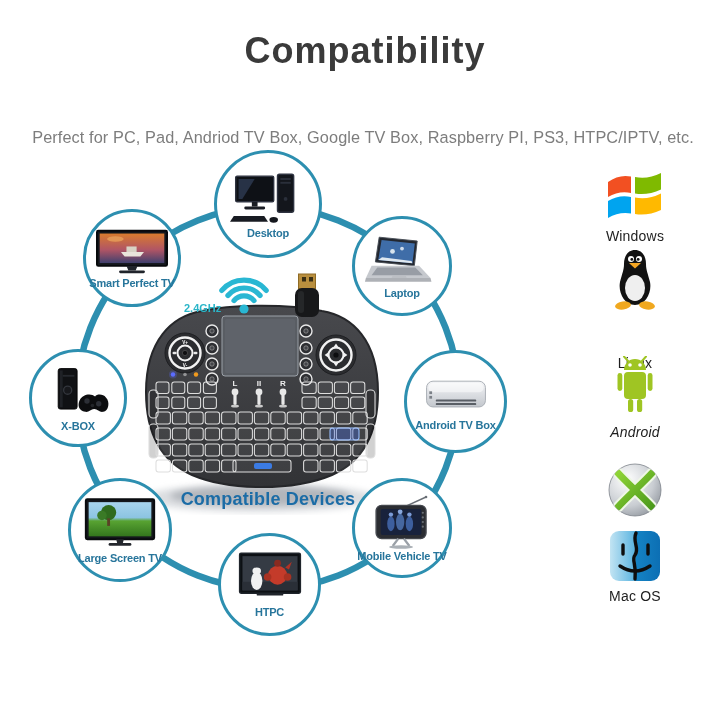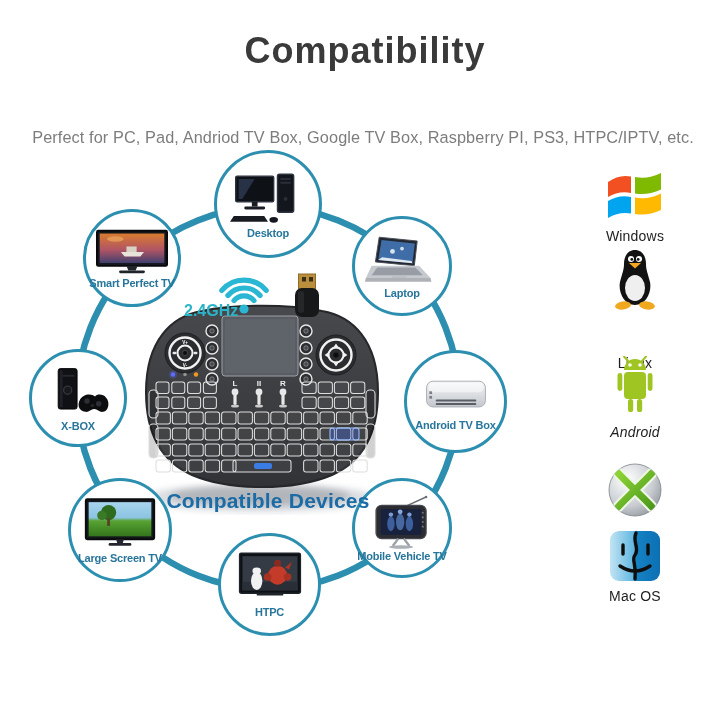--- a/index.html
+++ b/index.html
@@ -23,26 +23,26 @@
     border:3px solid #2d8fb0;border-radius:50%;
     display:flex;flex-direction:column;align-items:center;justify-content:center;
   }
   .node svg{display:block;}
   .node .nlabel{
     font-size:11px;font-weight:bold;color:#27759b;
     white-space:nowrap;letter-spacing:-0.2px;margin-top:1px;
   }
   .hub-label{
     position:absolute;left:143px;top:489px;width:250px;z-index:5;text-align:center;
-    font-size:21px;font-weight:bold;color:#1b6ca6;letter-spacing:0.2px;
+    font-size:18px;font-weight:bold;color:#1b6ca6;letter-spacing:0.2px;
   }
   .wifi{position:absolute;left:208px;top:263px;z-index:4;}
   .freq{
     position:absolute;left:184px;top:302px;z-index:5;
-    font-size:16px;font-weight:bold;color:#2ab5c8;
+    font-size:11px;font-weight:bold;color:#2ab5c8;
   }
   .dongle{position:absolute;left:290px;top:272px;z-index:4;}
   .platform{
     position:absolute;left:570px;width:130px;z-index:2;
     display:flex;flex-direction:column;align-items:center;
   }
   .platform .plabel{font-size:14px;color:#1e1e1e;margin-top:4px;letter-spacing:0.2px;}
   .p-win{top:166px;} .p-linux{top:248px;gap:41px;} .p-android{top:356px;font-style:italic;}
   .p-xbox{top:462px;} .p-mac{top:528px;}
   

